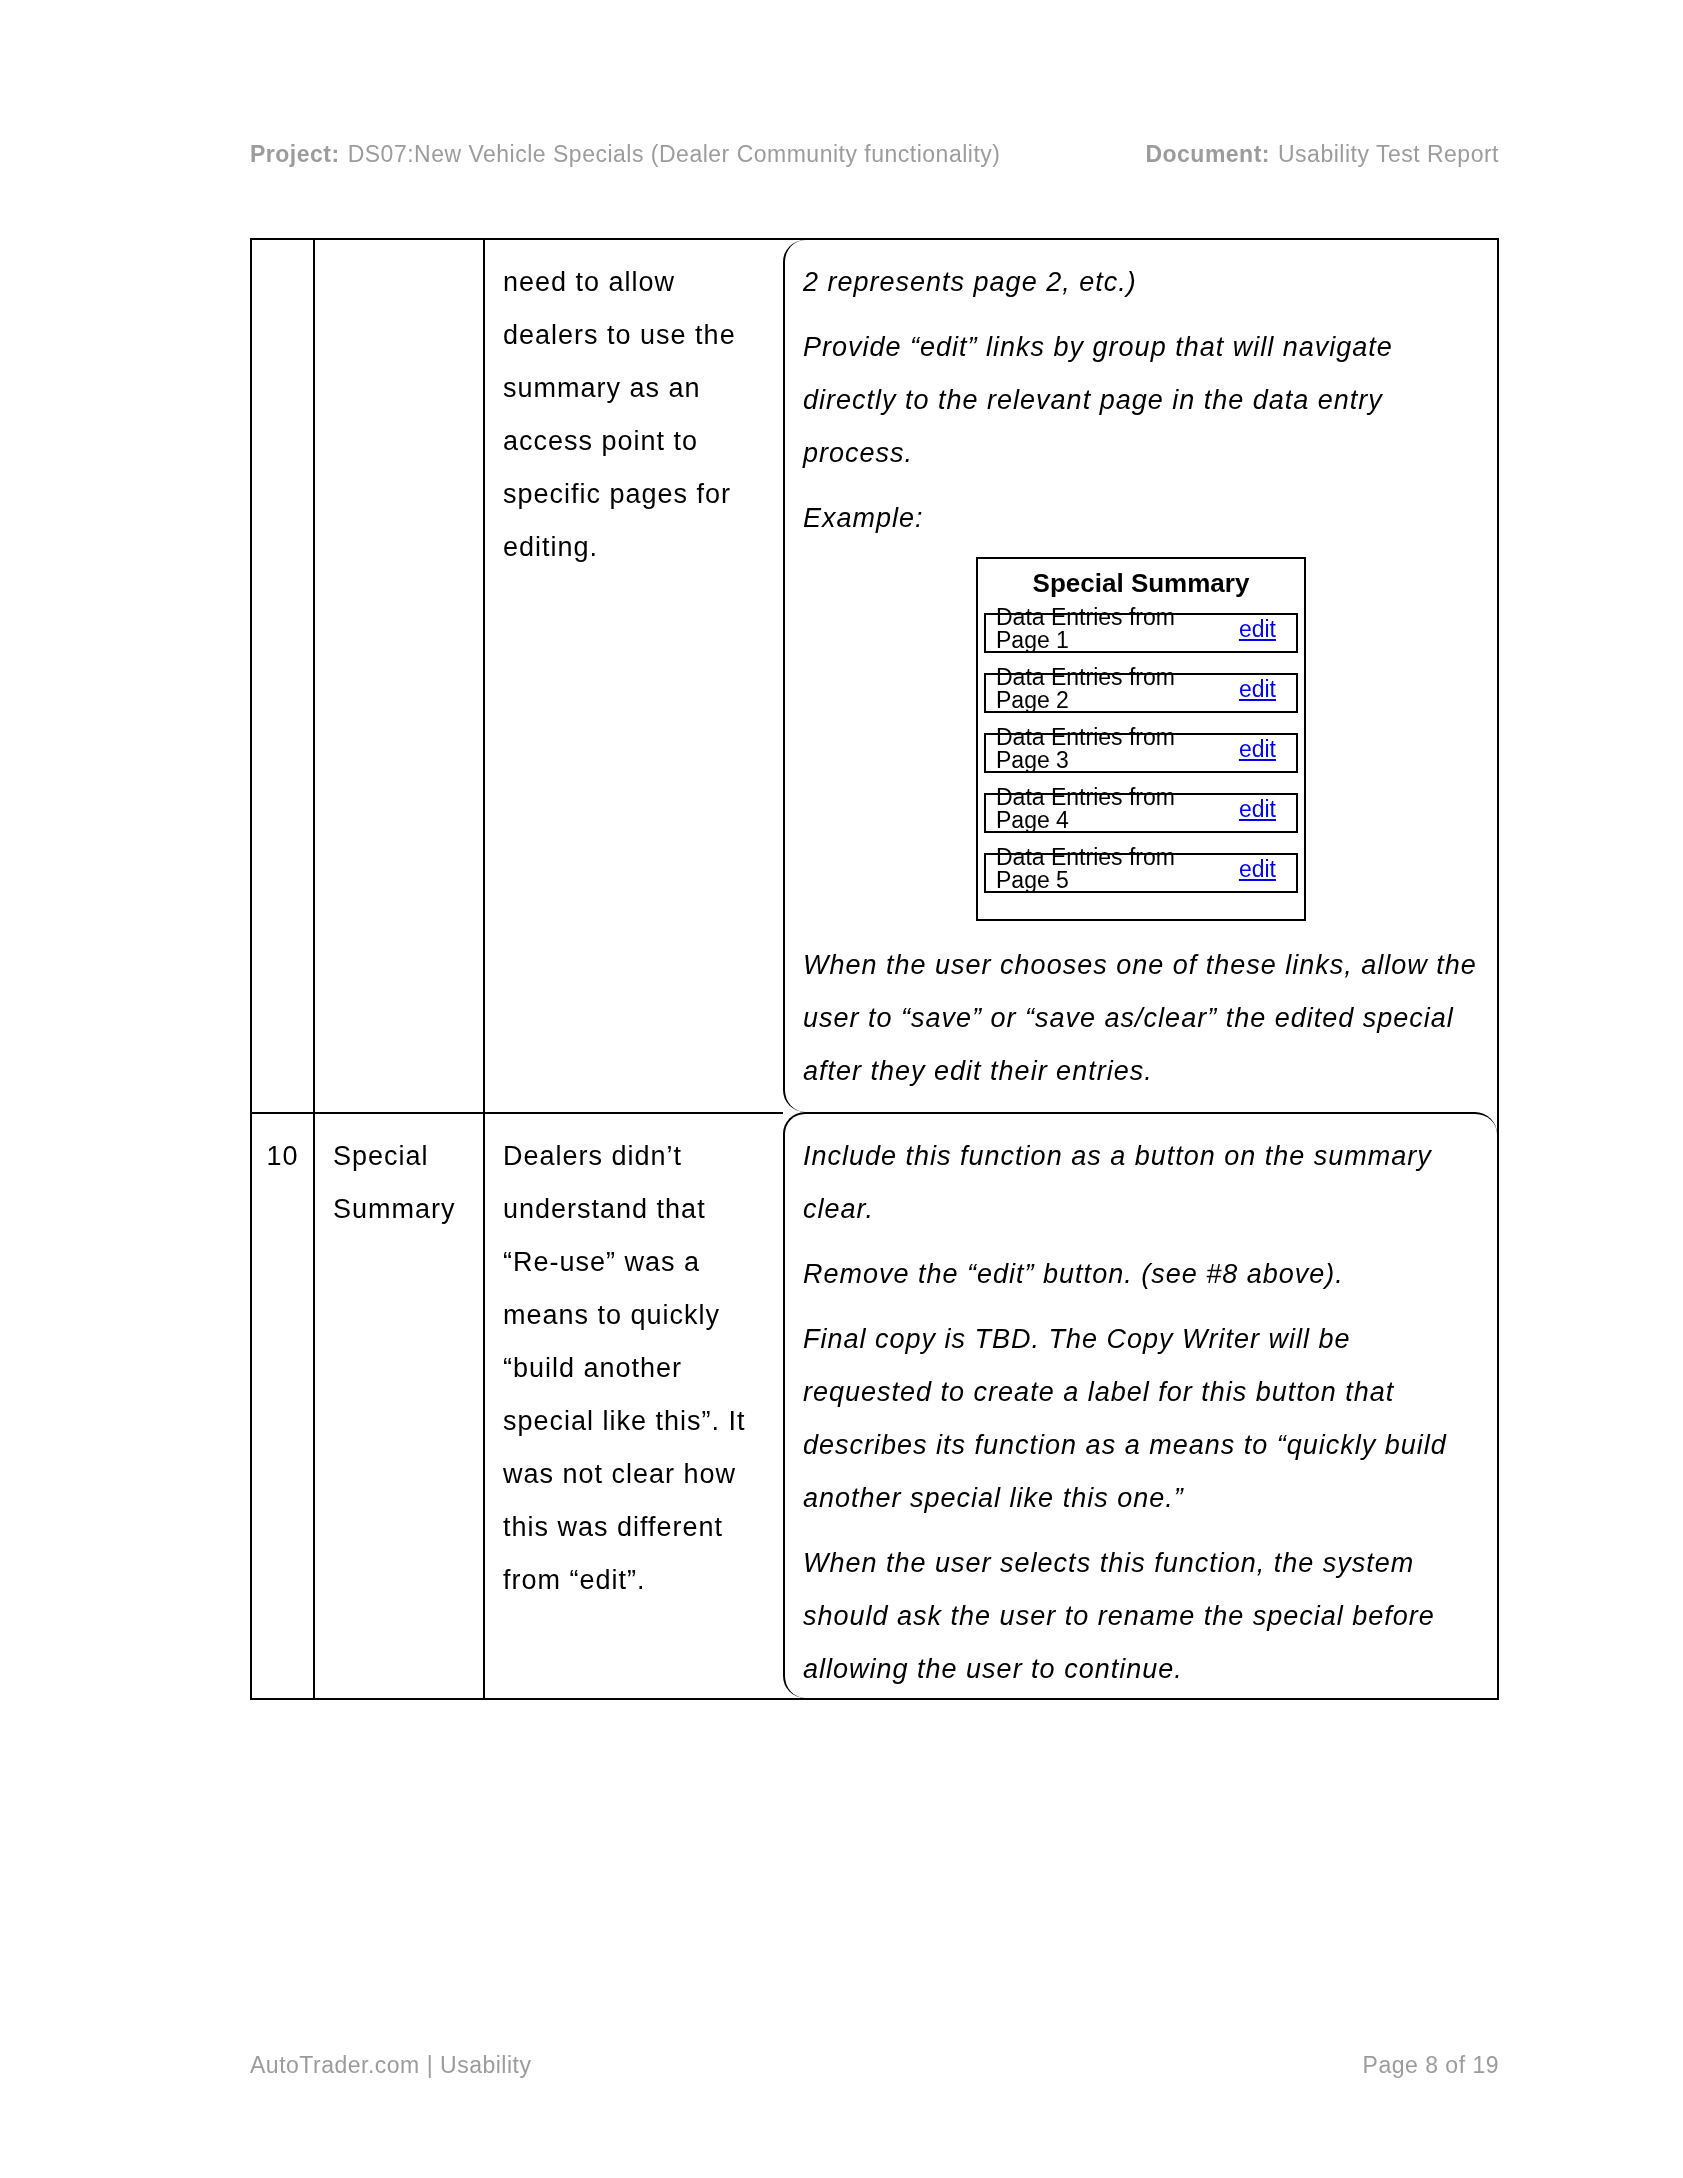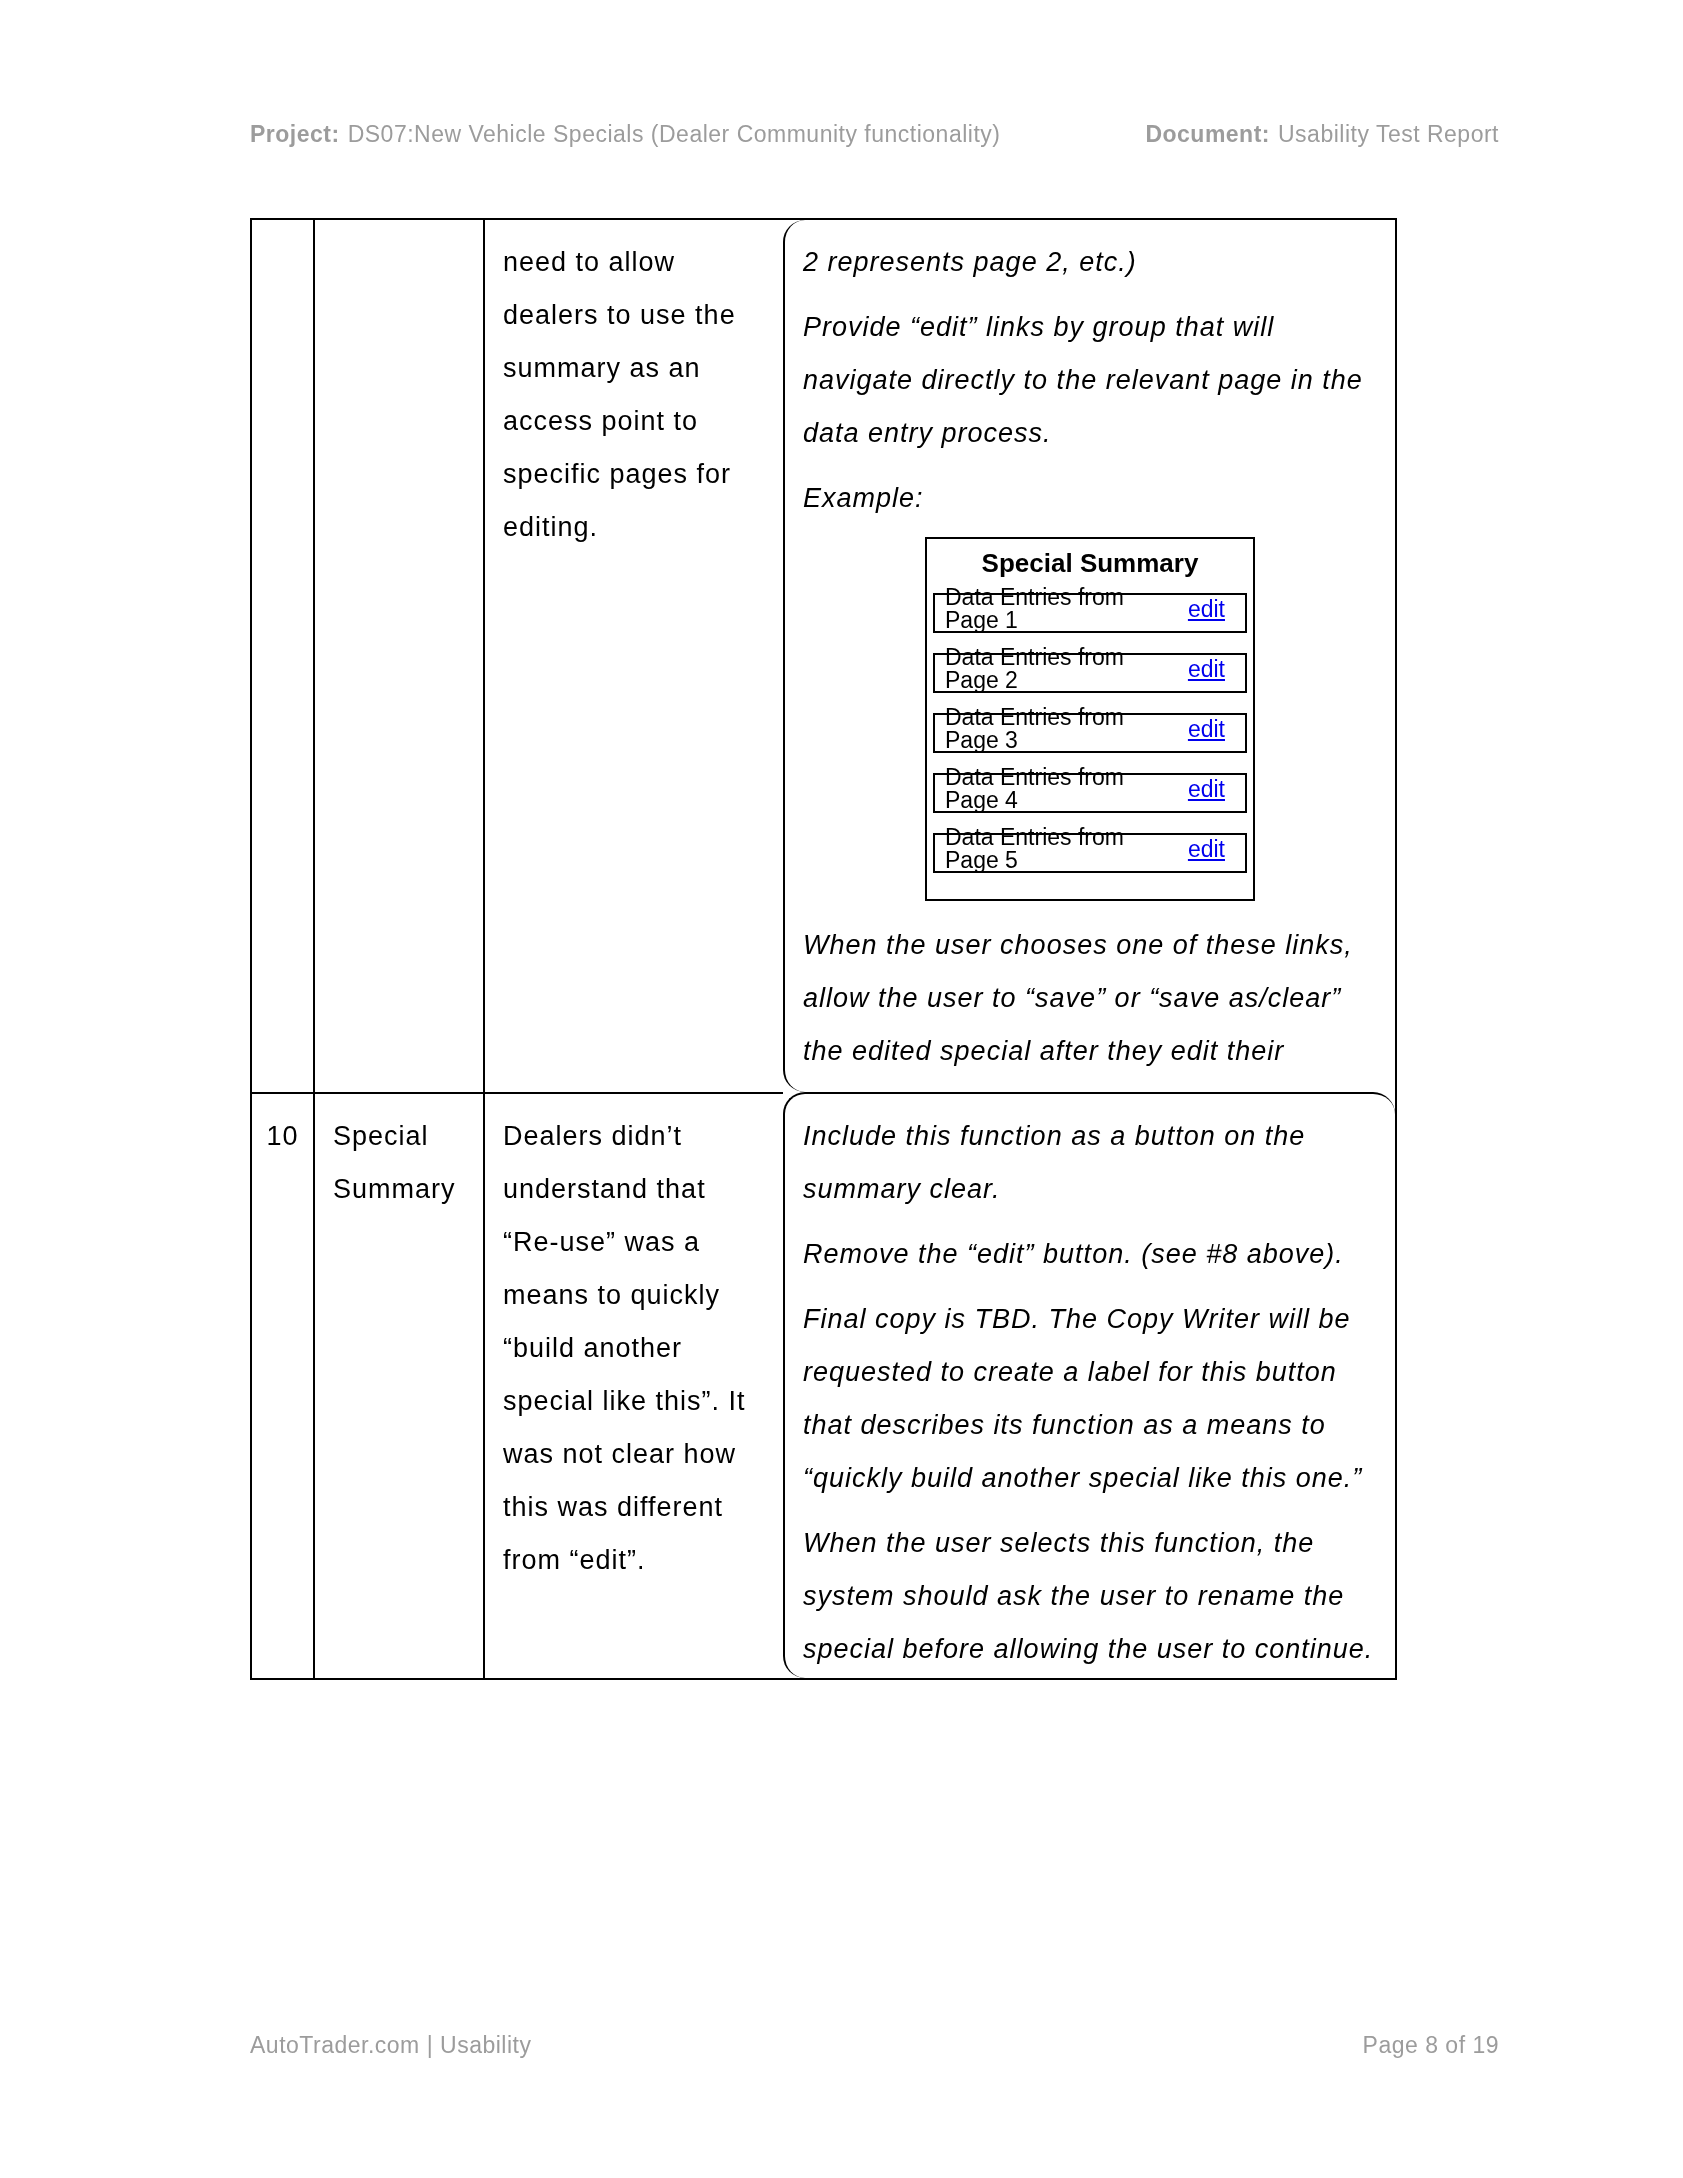--- a/index.html
+++ b/index.html
@@ -1,27 +1,27 @@
 <!DOCTYPE html>
 <html><head>
 <meta charset="utf-8">
 <style>
   html,body{margin:0;padding:0;background:#ffffff;}
   body{width:1683px;height:2178px;position:relative;font-family:"Liberation Sans",sans-serif;color:#000;}
-  .page{position:absolute;inset:0;background:#fff;}
+  .page{position:absolute;inset:0;background:#fff;margin-top:20px;}
 
   
   .hdr{position:absolute;left:250px;top:121px;width:1249px;display:flex;justify-content:space-between;
        font-size:23px;letter-spacing:0.5px;color:#9c9c9c;white-space:nowrap;}
   .ftr{position:absolute;left:250px;top:2032px;width:1249px;display:flex;justify-content:space-between;
        font-size:23px;letter-spacing:0.5px;color:#9c9c9c;white-space:nowrap;gap:25px;}
   .b{font-weight:bold;margin-right:8px;}
 
   
-  .tbl{position:absolute;left:250px;top:218px;width:1147px;height:1462px;box-sizing:border-box;
+  .tbl{position:absolute;left:250px;top:218px;width:1249px;height:1462px;box-sizing:border-box;
        border:2px solid #000;display:grid;grid-template-columns:61px 170px 300px auto;
        grid-template-rows:872px auto;}
   .c{box-sizing:border-box;border-left:2px solid #000;overflow:hidden;
      padding:16px 18px;font-size:27px;line-height:53px;letter-spacing:1px;}
   .r2{border-top:2px solid #000;}
   .c.col1{border-left:none;}
   .num{text-align:center;padding-left:2px;padding-right:2px;}
   .ital{font-style:italic;border-radius:22px;}
   .c p{margin:0 0 12px 0;}
   .c p:last-child{margin-bottom:0;}

